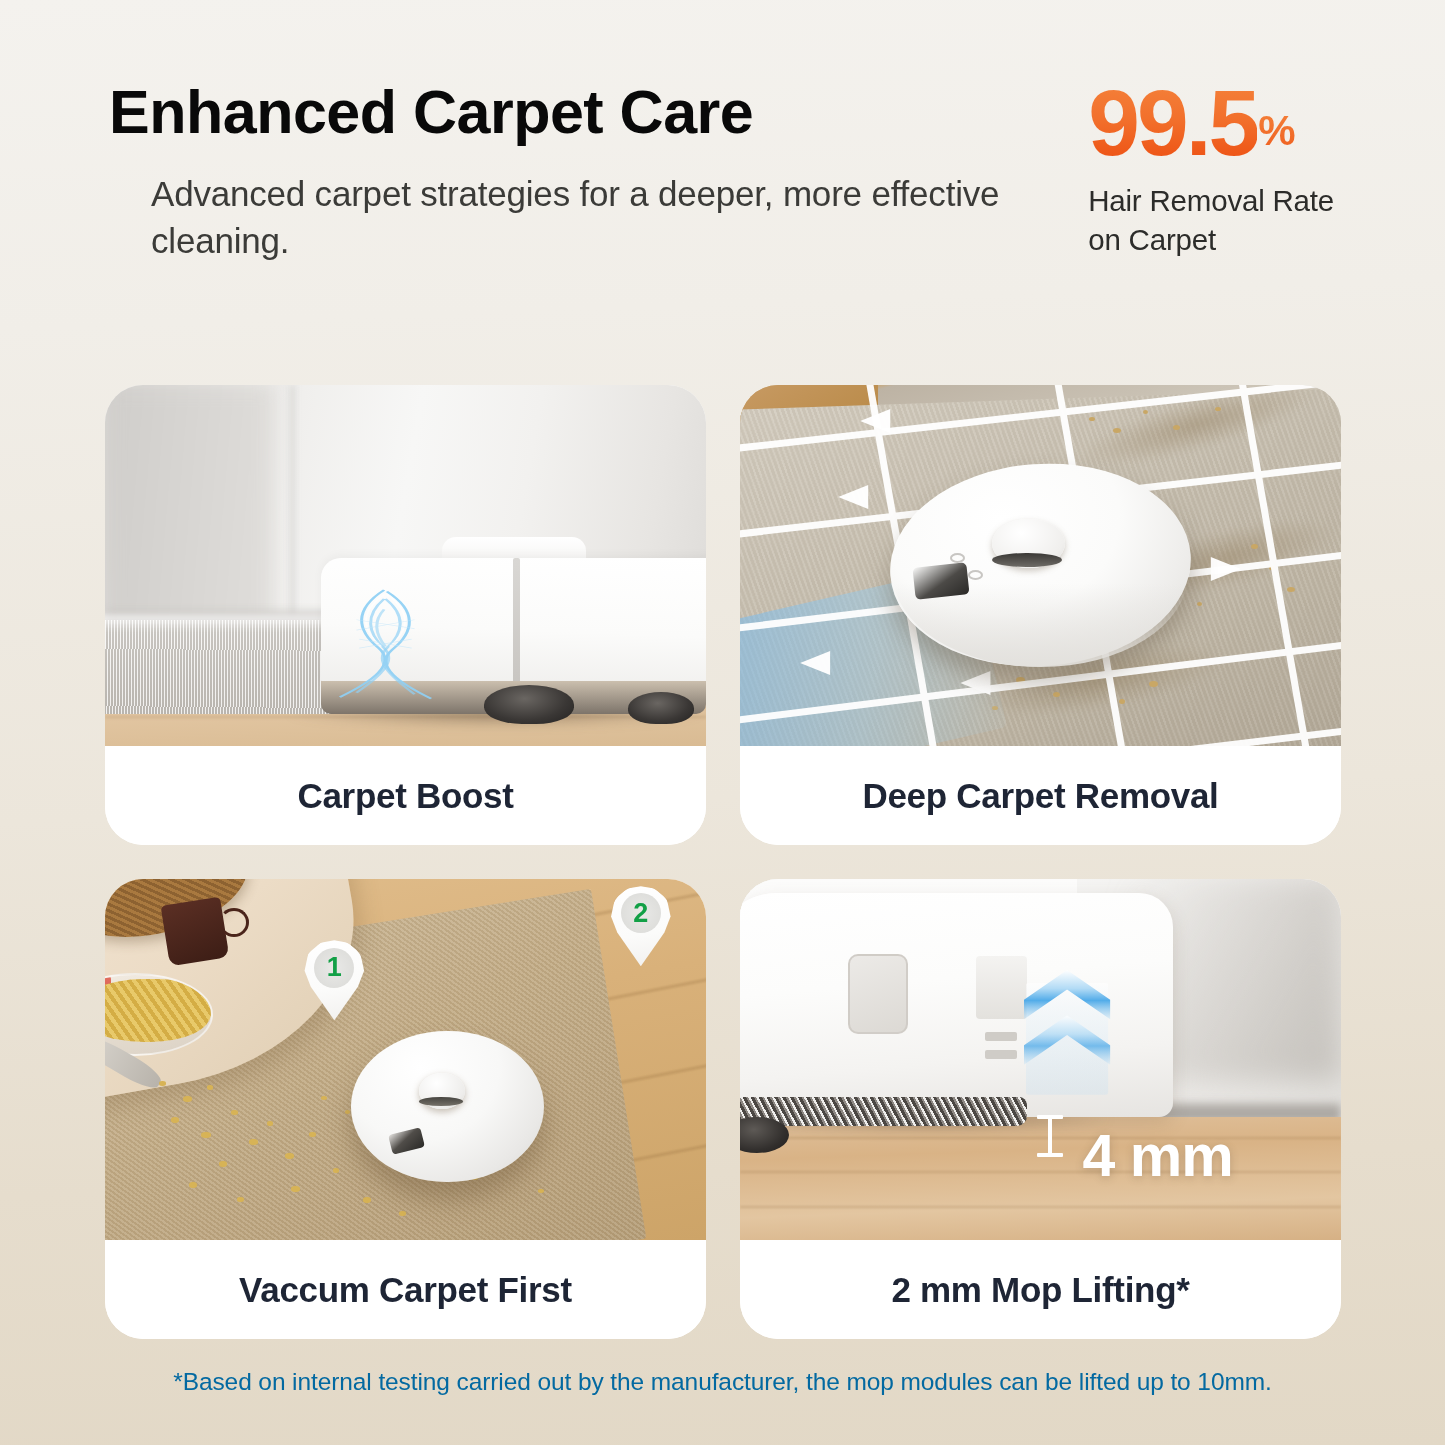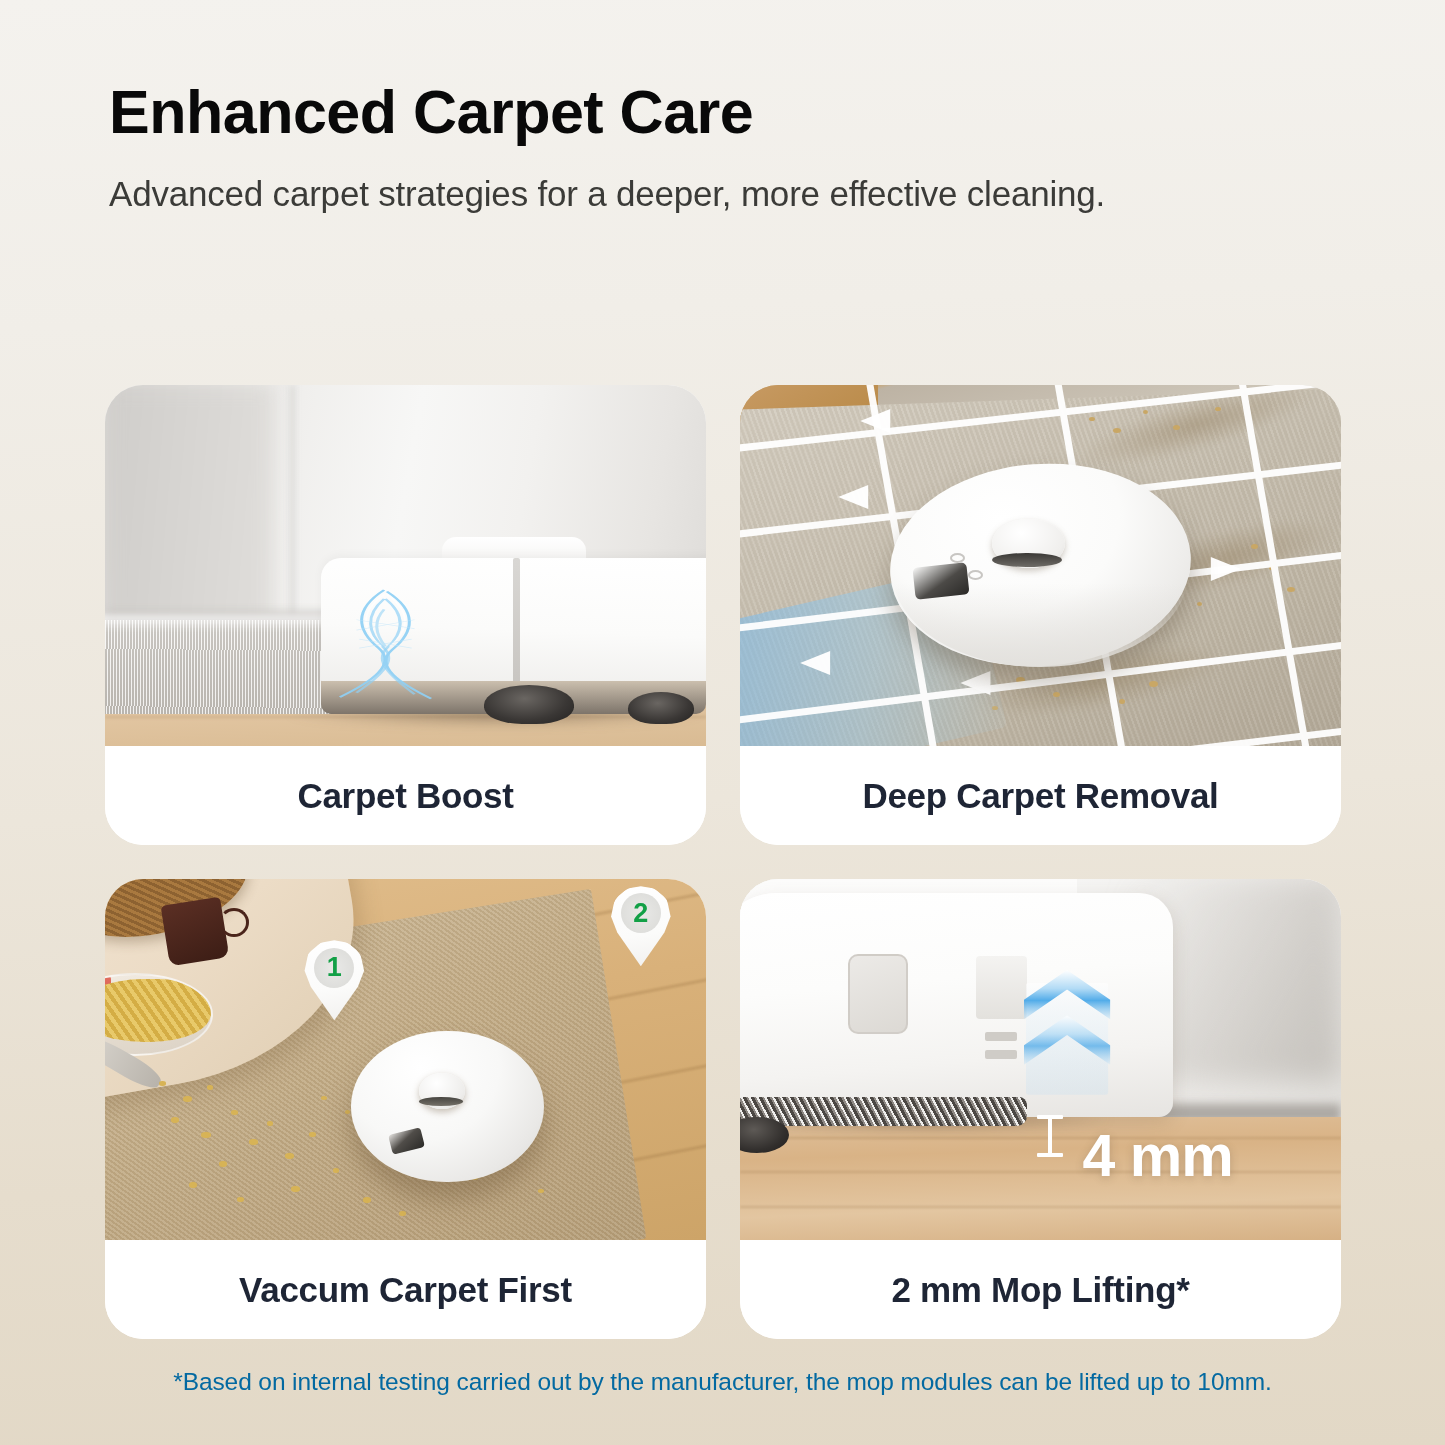--- a/index.html
+++ b/index.html
@@ -19,21 +19,21 @@
       #e2d8c6 100%);
     position:relative;
   }
 
   
   .header {
     position:absolute;
     left:109px; top:78px;
     width:1232px;
     display:flex;
-    justify-content:space-between;
+    justify-content:center;
     align-items:flex-start;
   }
 
   .head-left { padding-top:4px; }
 
   .headline {
     font-size:61px;
     font-weight:bold;
     letter-spacing:-0.5px;
     color:#090909;
@@ -41,20 +41,21 @@
     white-space:nowrap;
   }
 
   .subline {
     margin-top:28px;
     font-size:35px;
     font-weight:normal;
     color:#3b3b38;
     line-height:1.33;
     letter-spacing:-0.2px;
+    margin-left:42px;
   }
 
   
   .stat {
     text-align:left;
     padding-top:2px;
     width:268px;
   }
 
   .stat-number-row {
@@ -539,20 +540,27 @@
 </head>
 <body>
 
 <div class="header">
 
   <div class="head-left">
     <div class="headline">Enhanced Carpet Care</div>
     <div class="subline">Advanced carpet strategies for a deeper, more effective cleaning.</div>
   </div>
 
+  <div class="stat">
+    <div class="stat-number-row">
+      <span class="stat-value">99.5</span>
+      <span class="stat-unit">%</span>
+    </div>
+    <div class="stat-caption">Hair Removal Rate on Carpet</div>
+  </div>
 
 </div>
 
 <div class="grid">
 
   <div class="card">
     <div class="photo">
       <div class="c1-wall"></div>
       <div class="c1-wall-panel"></div>
       <div class="c1-wall-seam"></div>

